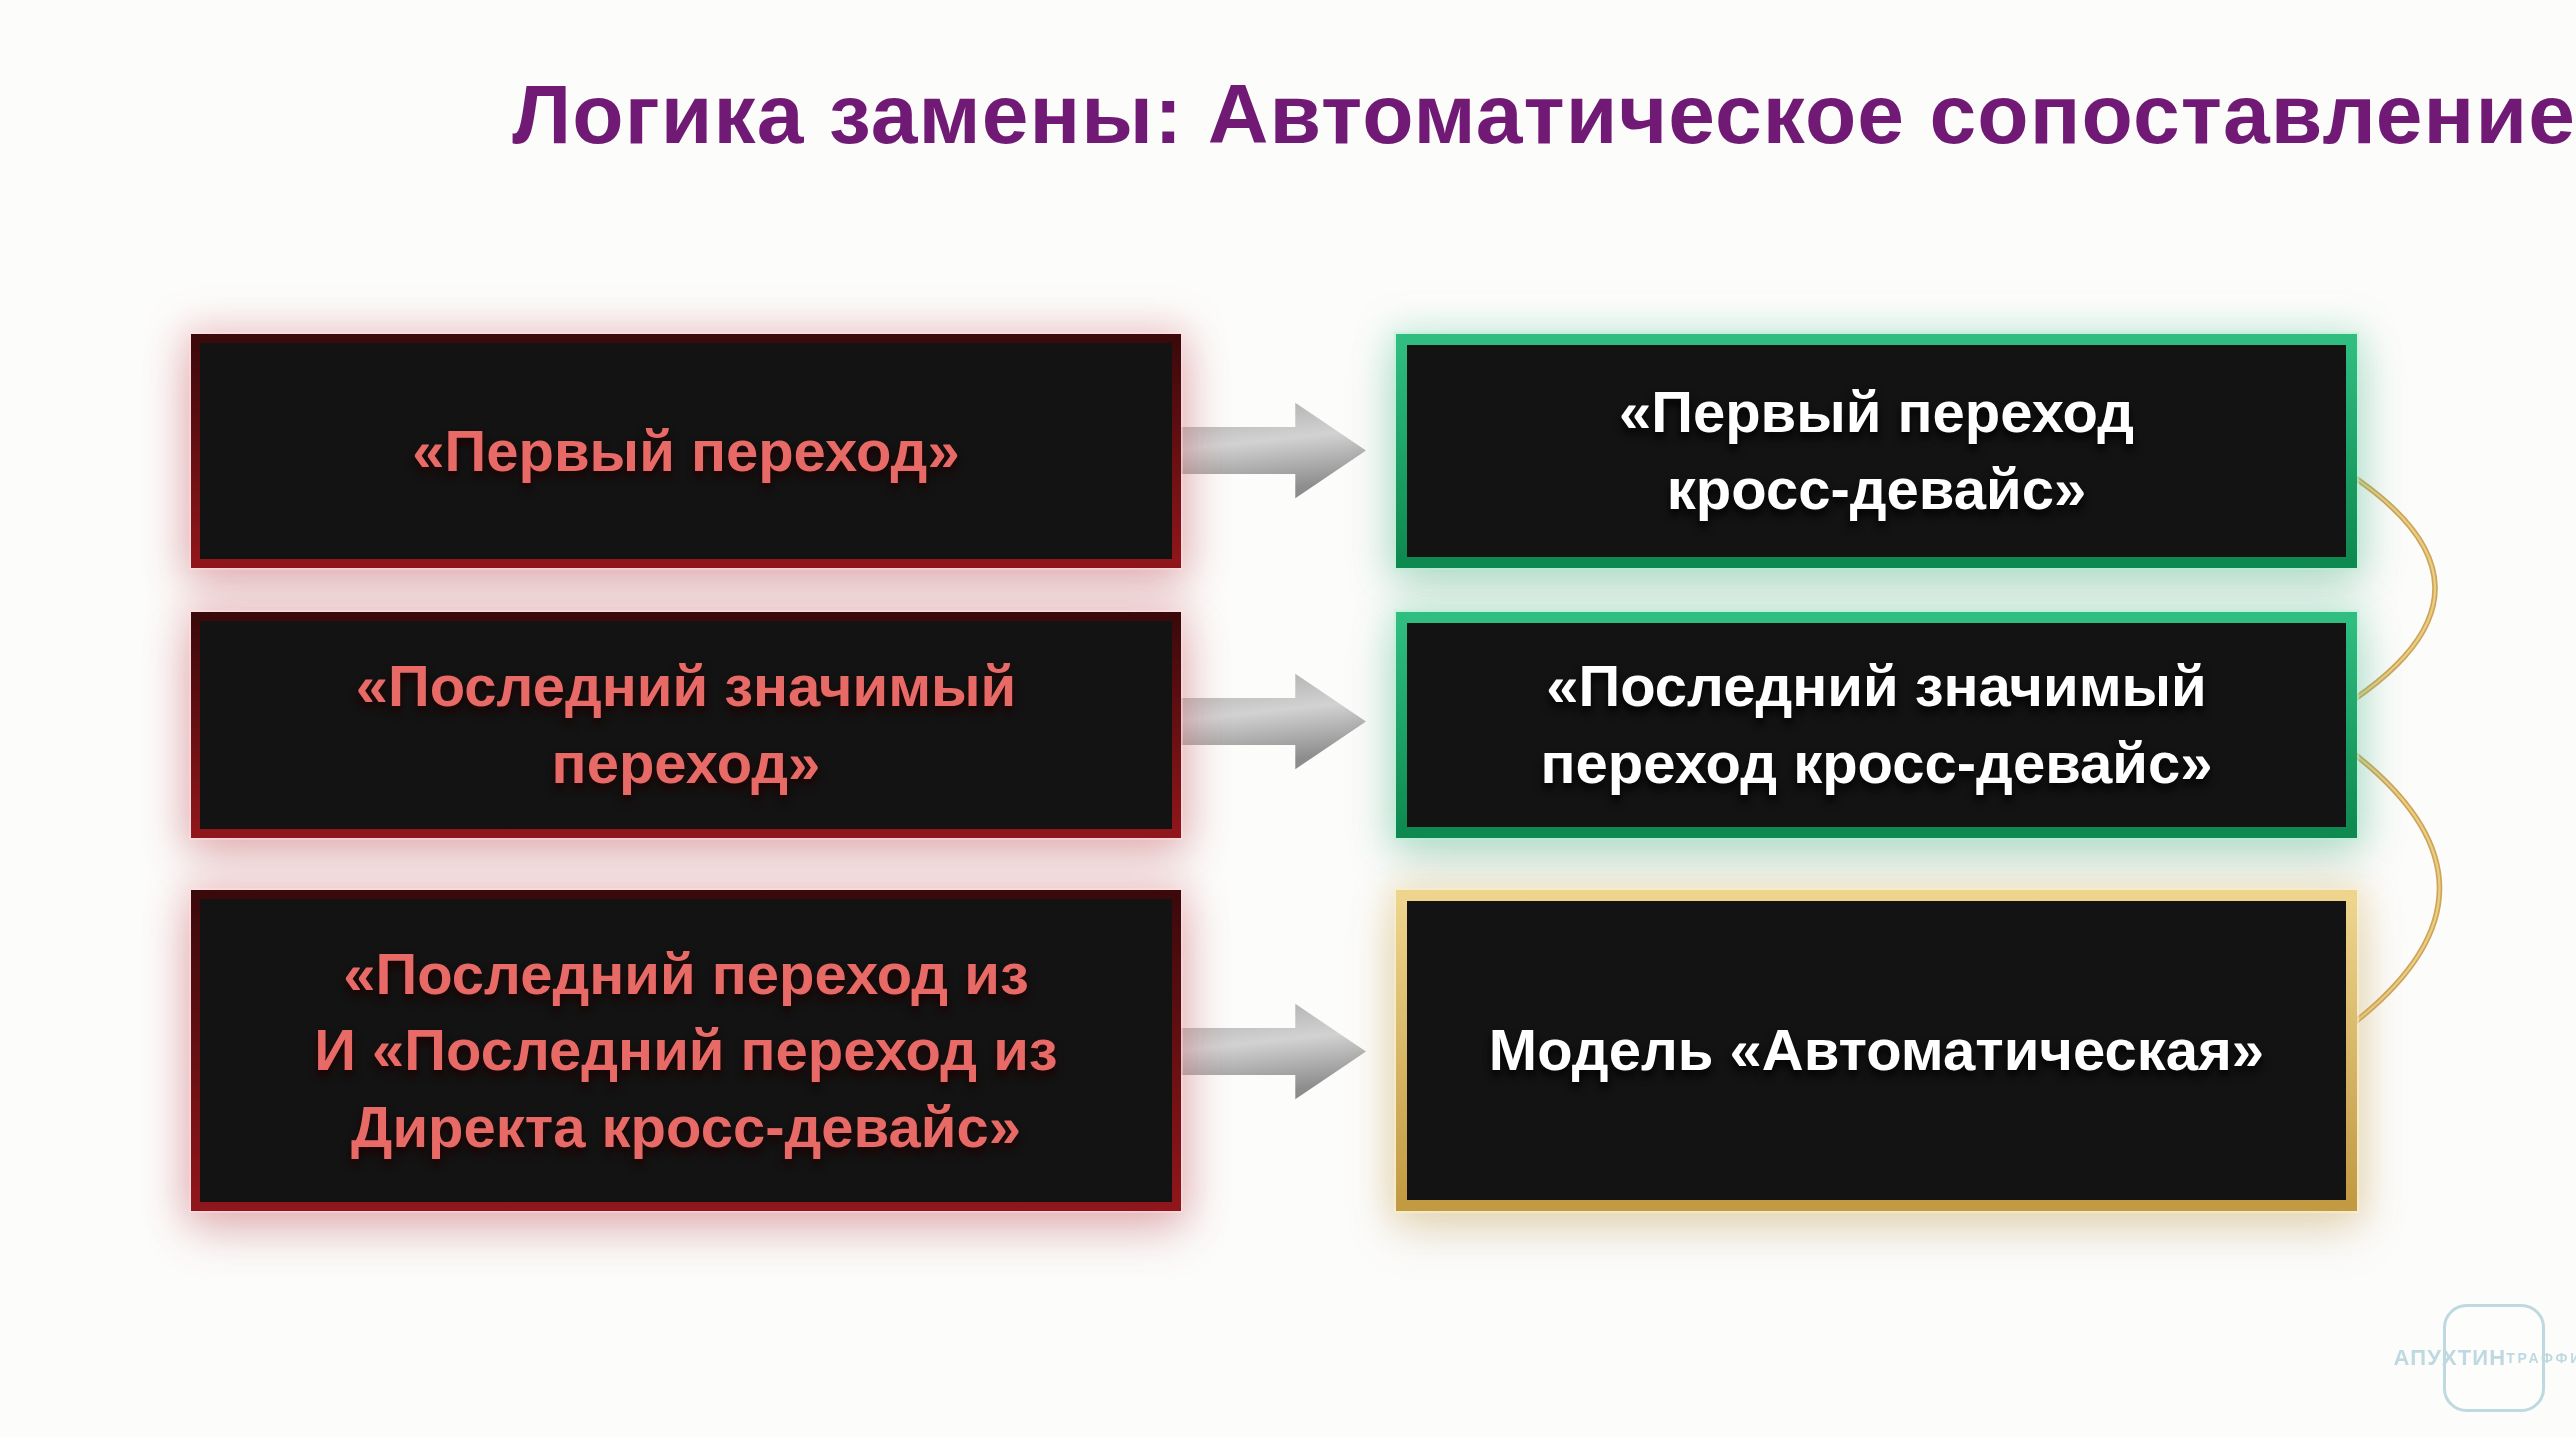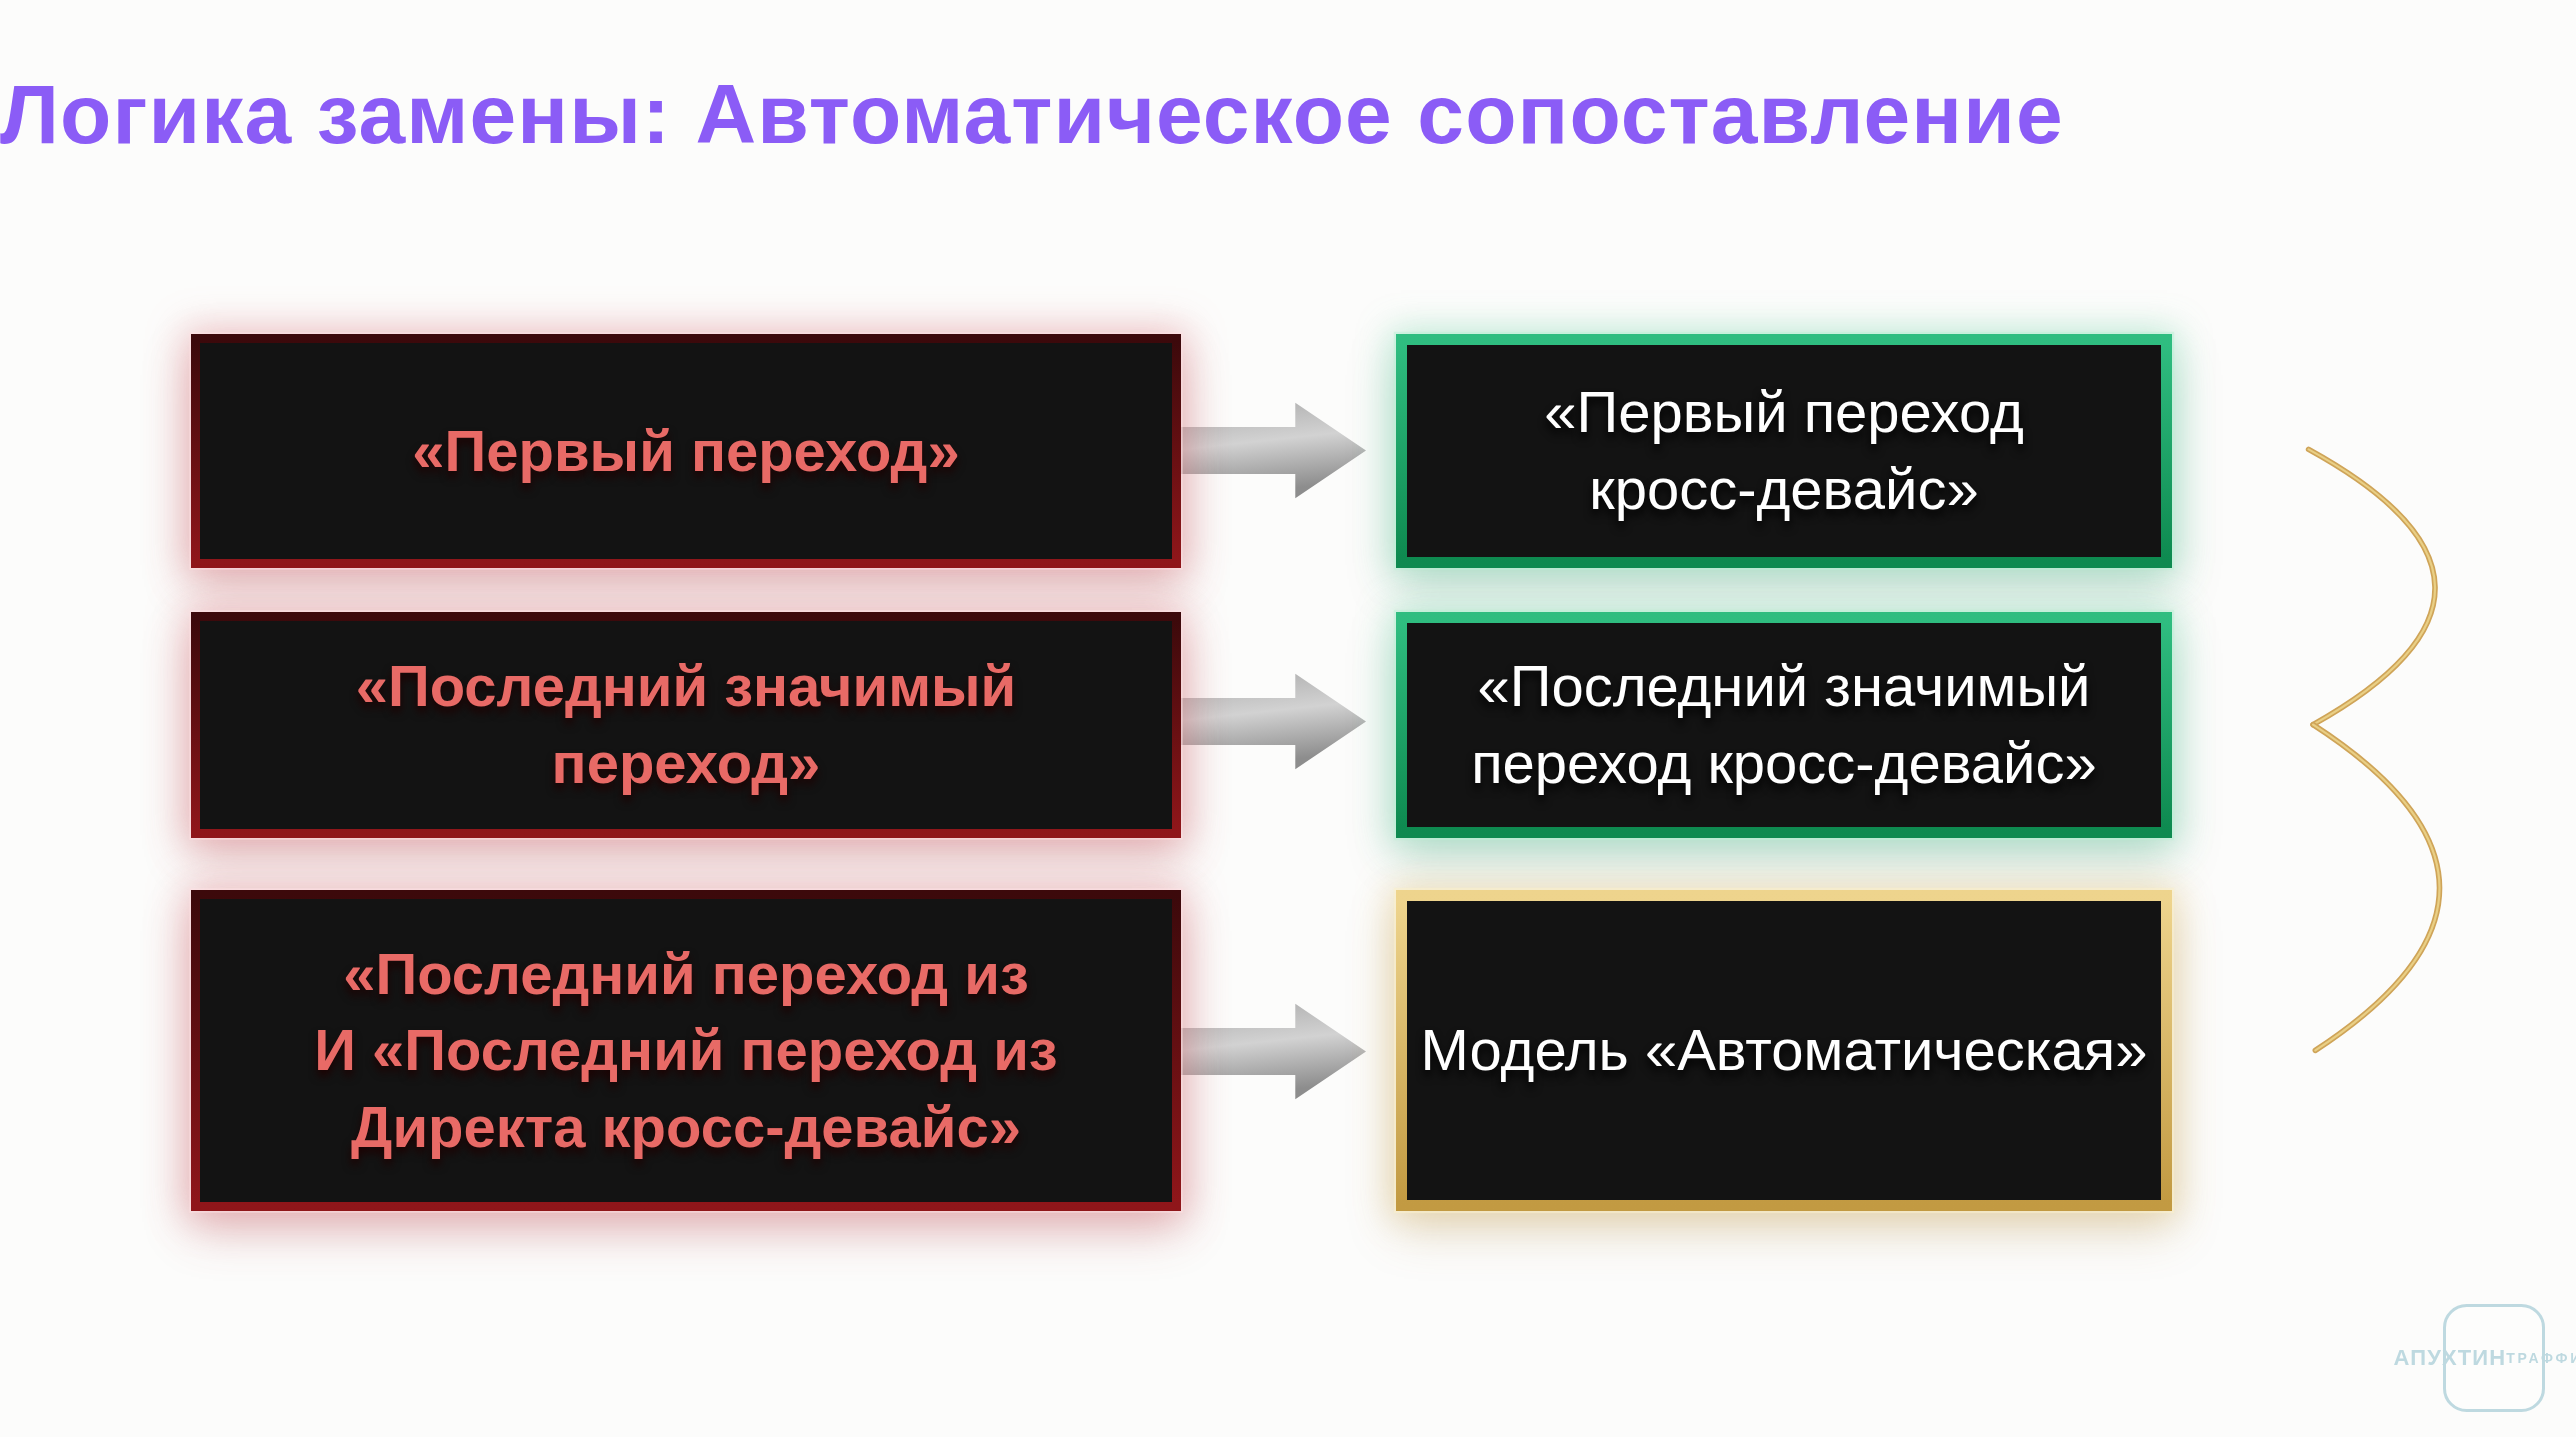--- a/index.html
+++ b/index.html
@@ -3,21 +3,21 @@
 <meta charset="utf-8">
 <style>
   html,body{margin:0;padding:0;background:#ffffff;}
   .slide{
     position:relative;width:2576px;height:1438px;overflow:hidden;
     background:#fcfcfb;
     font-family:"Liberation Sans", sans-serif;
   }
   .title{
     position:absolute;left:0;right:0;top:66px;
-    text-align:left;font-size:84px;font-weight:bold;color:#8b5cf6;
+    text-align:right;font-size:84px;font-weight:bold;color:#701a75;
     letter-spacing:1.1px;
   }
   .box{
     position:absolute;display:flex;flex-direction:column;
     align-items:center;justify-content:center;
     background:#131313;text-align:center;z-index:2;box-sizing:border-box;
   }
   .r1{top:334px;height:234px}
   .r2{top:612px;height:226px}
   .r3{top:890px;height:321px}
@@ -26,22 +26,22 @@
     border:9px solid #5a0e10;
     border-image:linear-gradient(180deg,#3c090b 0%,#6a1013 55%,#8f161a 100%) 1;
     box-shadow:0 0 0 1.7px rgba(255,226,229,.55),
                0 0 34px 6.7px rgba(226,132,140,.38),
                0 19px 45px rgba(168,62,70,.30);
     color:#e86a66;font-weight:bold;font-size:58px;line-height:1.32;
     text-shadow:0 5.6px 9px rgba(30,0,0,.95);
     margin-left:46px;
   }
   .box-right{
-    left:1396px;width:776px;
-    color:#ffffff;font-weight:normal;font-size:58px;line-height:1.32;
+    left:1396px;width:961px;
+    color:#ffffff;font-weight:bold;font-size:58px;line-height:1.32;
     text-shadow:0 5.6px 9px rgba(0,0,0,.95);
   }
   .green{
     border:11.2px solid #14a263;
     border-image:linear-gradient(180deg,#2fbd80 0%,#0e8a50 100%) 1;
     box-shadow:0 0 0 2.2px rgba(190,240,215,.55),
                0 0 31px 5.6px rgba(120,220,175,.35),
                0 19px 45px rgba(20,120,80,.25);
   }
   .gold{

